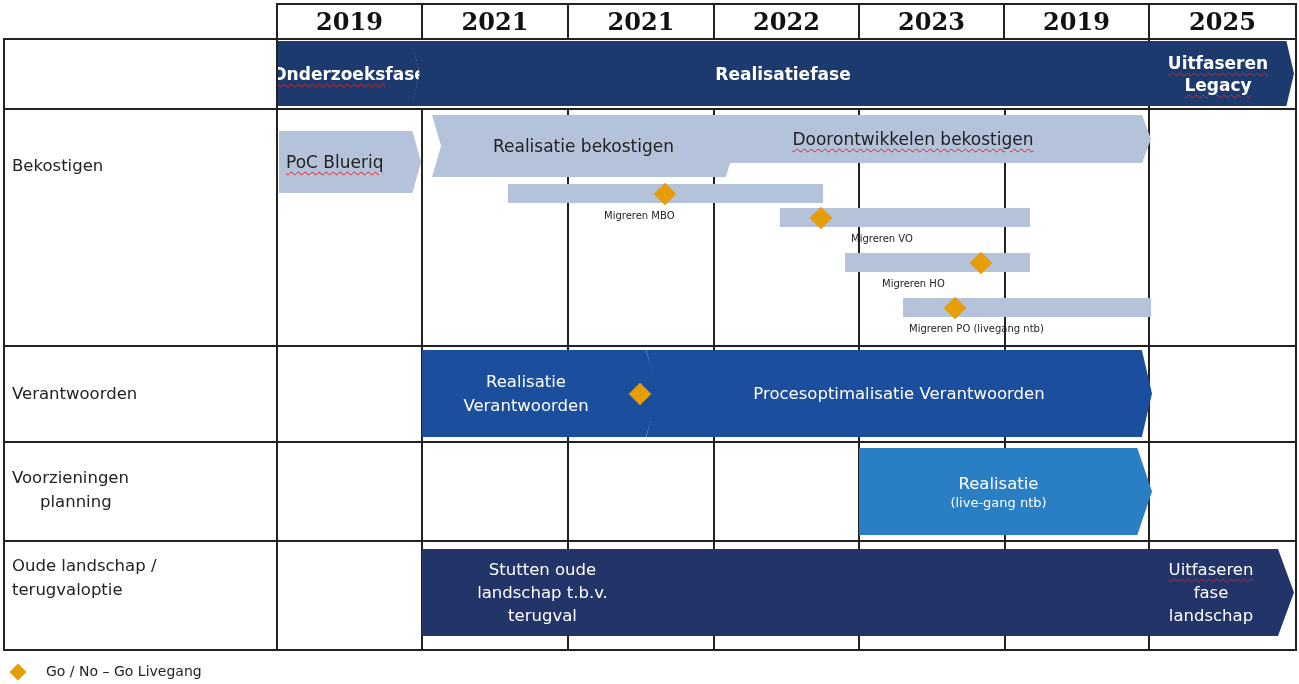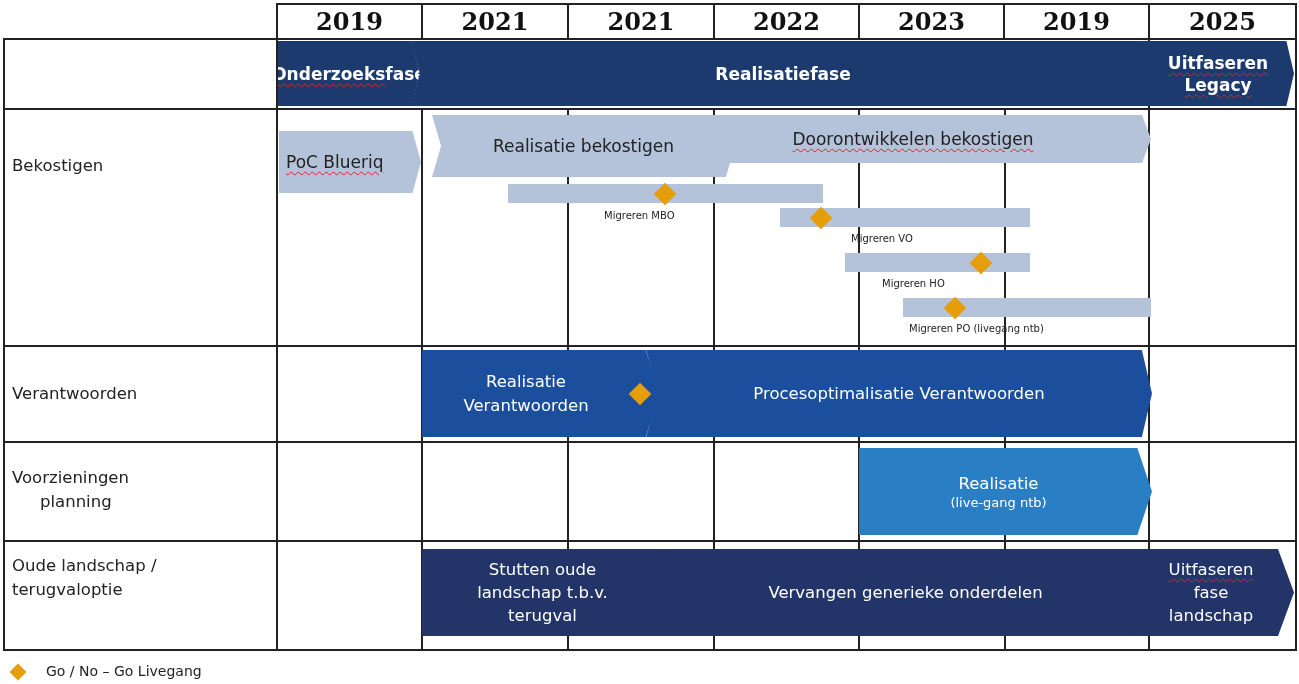--- a/index.html
+++ b/index.html
@@ -124,21 +124,20 @@
   <span>Realisatie</span>
   <span class="sub">(live-gang ntb)</span>
 </div>
 
 <div class="bar chev-navy" style="left:422px;top:549px;width:255px;height:87px;clip-path:polygon(0 0,94% 0,100% 50%,94% 100%,0 100%);flex-direction:column;padding-right:14px;">
   <span>Stutten oude</span>
   <span>landschap t.b.v.</span>
   <span>terugval</span>
 </div>
 <div class="bar chev-navy" style="left:661px;top:549px;width:489px;height:87px;clip-path:polygon(0 0,97% 0,100% 50%,97% 100%,0 100%,3% 50%);flex-direction:column;">
-  <span>Vervangen generieke onderdelen</span>
 </div>
 <div class="bar chev-navy" style="left:1134px;top:549px;width:160px;height:87px;clip-path:polygon(0 0,90% 0,100% 50%,90% 100%,0 100%,6% 50%);flex-direction:column;padding-right:6px;">
   <span class="squiggle">Uitfaseren</span>
   <span>fase</span>
   <span>landschap</span>
 </div>
 
 <div class="diamond" style="left:12px;top:666px;width:12px;height:12px;"></div>
 <div class="legend-text">Go / No – Go Livegang</div>
 

